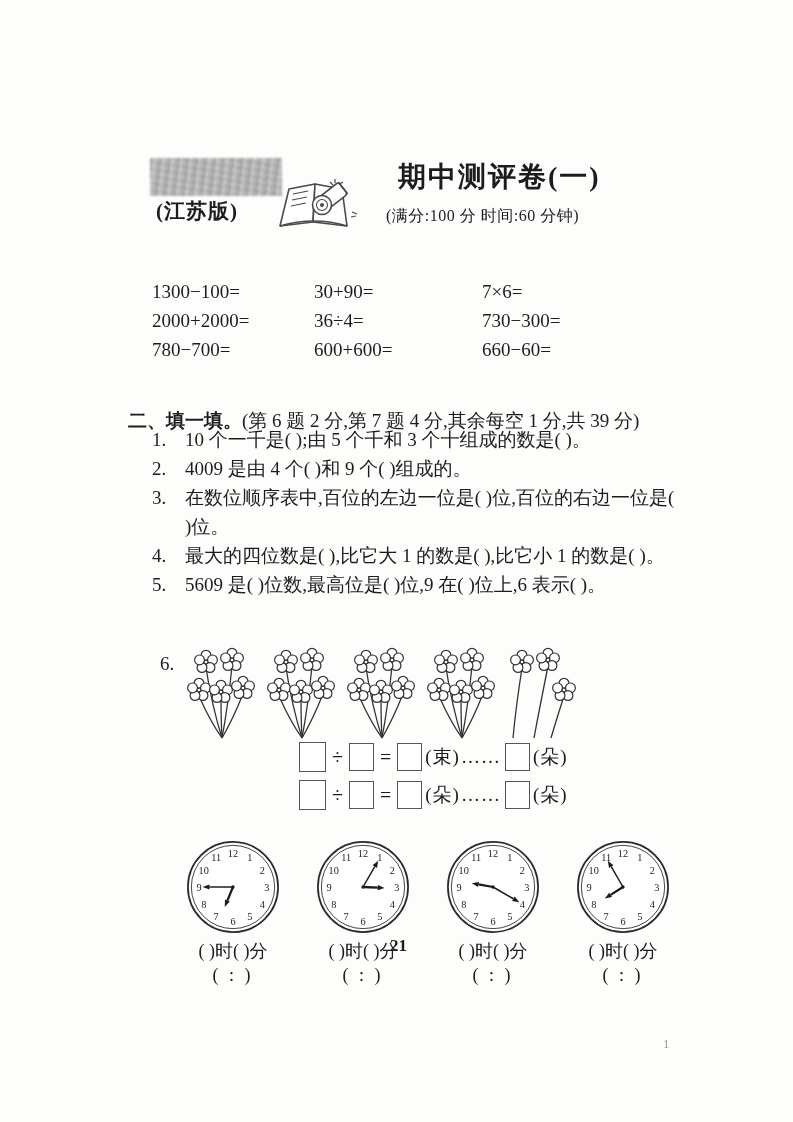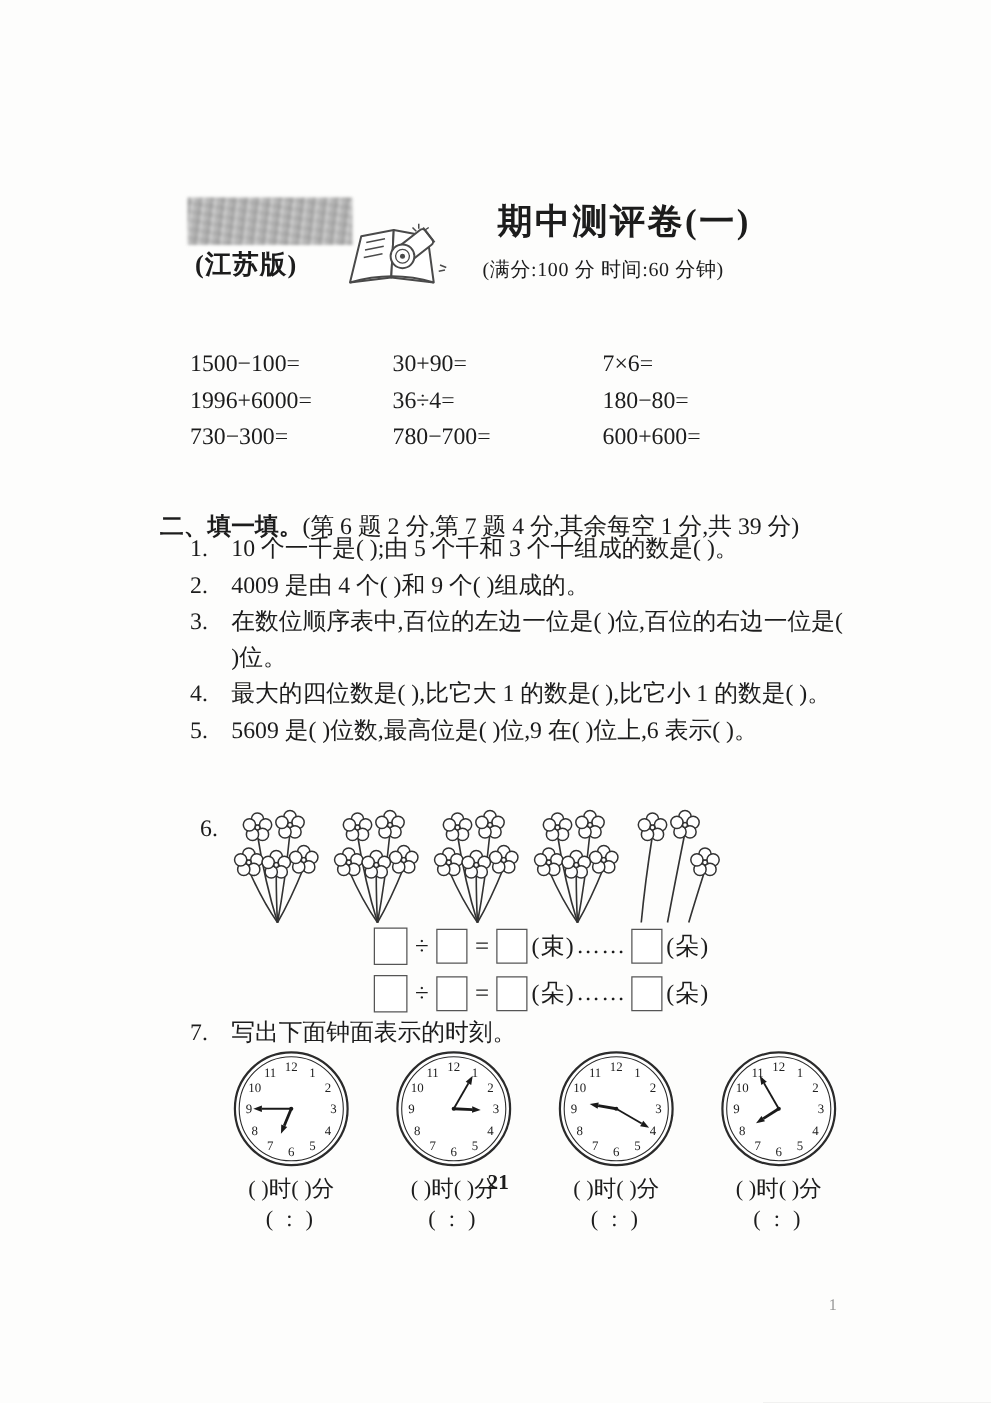--- a/index.html
+++ b/index.html
@@ -103,29 +103,29 @@
       <path d="M60,8 l3,3 M65,5 l0,4 M70,10 l3,-2" stroke-width="1.2"></path>
       <path d="M82,38 l5,2 M81,43 l5,-1" stroke-width="1.2"></path>
     </g>
   </svg>
 
   <h1 class="main-title">期中测评卷(一)</h1>
   <div class="subtitle">(满分:100 分  时间:60 分钟)</div>
 
 
   <div class="calc-grid">
-    <span>1500−100=</span>
+    <span>1300−100=</span>
     <span>30+90=</span>
     <span>7×6=</span>
-    <span>1996+6000=</span>
+    <span>2000+2000=</span>
     <span>36÷4=</span>
-    <span>180−80=</span>
     <span>730−300=</span>
     <span>780−700=</span>
     <span>600+600=</span>
+    <span>660−60=</span>
   </div>
 
   <div class="sec-heading sec2">
     <span class="lbl">二、填一填。</span><span>(第 6 题 2 分,第 7 题 4 分,其余每空 1 分,共 39 分)</span>
   </div>
 
   <div class="fill-items">
     <div class="fill-item">
       <span class="num">1.</span><span>10 个一千是(        );由 5 个千和 3 个十组成的数是(        )。</span>
     </div>
@@ -337,23 +337,20 @@
       <span class="wbox sm"></span>
       <span class="op">=</span>
       <span class="wbox sm"></span>
       <span class="unit">(朵)</span>
       <span class="dots">……</span>
       <span class="wbox sm"></span>
       <span class="unit">(朵)</span>
     </div>
   </div>
 
-  <div class="q7-line">
-    <span class="num">7.</span><span>写出下面钟面表示的时刻。</span>
-  </div>
 
   <div class="clock-row">
     <div class="clock-col">
       <svg class="clock" viewBox="0 0 100 100">
           <circle cx="50" cy="50" r="46" fill="#fff" stroke="#2b2b2b" stroke-width="1.8"></circle>
           <circle cx="50" cy="50" r="42.5" fill="none" stroke="#2b2b2b" stroke-width="0.9"></circle>
           <text x="50" y="19.3" text-anchor="middle" font-size="10.5" fill="#222" font-family="&quot;Liberation Serif&quot;,&quot;DejaVu Serif&quot;,serif">12</text>
           <text x="67.25" y="23.922123569436867" text-anchor="middle" font-size="10.5" fill="#222" font-family="&quot;Liberation Serif&quot;,&quot;DejaVu Serif&quot;,serif">1</text>
           <text x="79.87787643056313" y="36.55" text-anchor="middle" font-size="10.5" fill="#222" font-family="&quot;Liberation Serif&quot;,&quot;DejaVu Serif&quot;,serif">2</text>
           <text x="84.5" y="53.8" text-anchor="middle" font-size="10.5" fill="#222" font-family="&quot;Liberation Serif&quot;,&quot;DejaVu Serif&quot;,serif">3</text>

